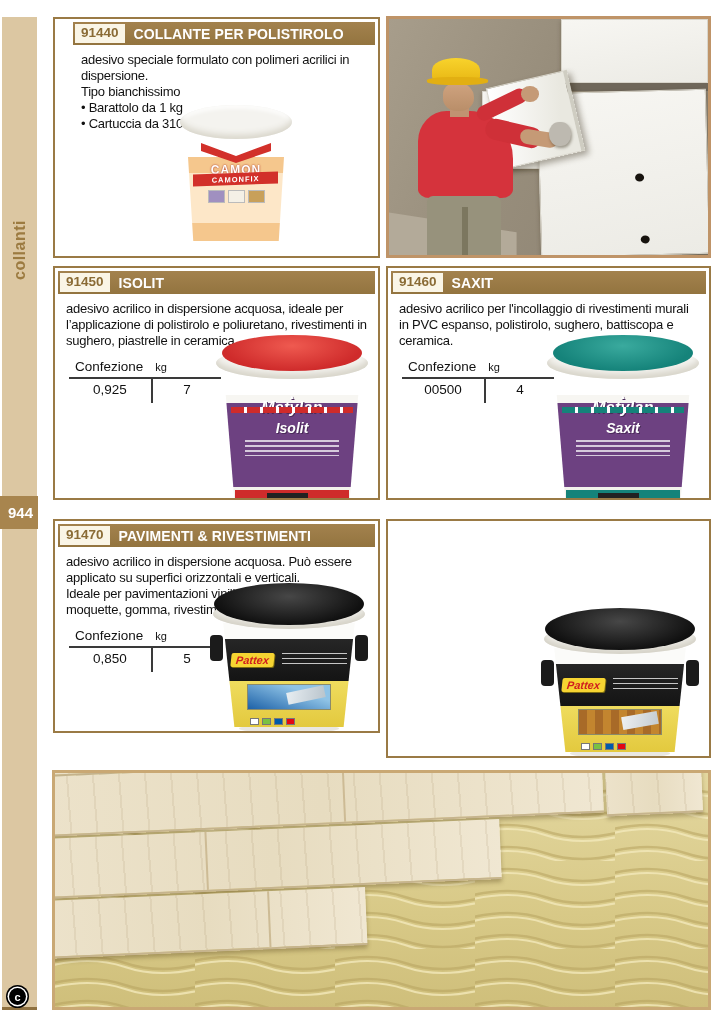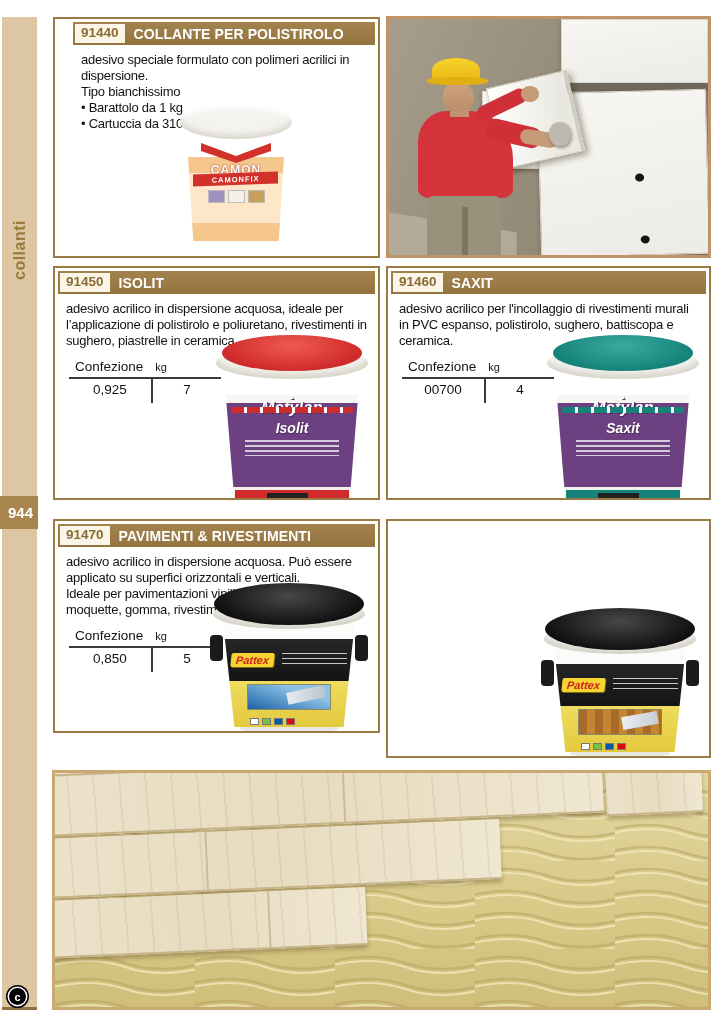--- a/index.html
+++ b/index.html
@@ -275,21 +275,21 @@
       <span class="code-chip">91460</span>
       <span class="box-title">SAXIT</span>
     </div>
     <p class="desc">adesivo acrilico per l'incollaggio di rivestimenti murali in PVC espanso, polistirolo, sughero, battiscopa e ceramica.</p>
     <div class="conf">
       <div class="conf-head">
         <span>Confezione</span>
         <span class="conf-unit">kg</span>
       </div>
       <div class="conf-vals">
-        <span class="conf-w">00700</span>
+        <span class="conf-w">00500</span>
         <span class="conf-p">4</span>
       </div>
     </div>
     <div class="art m-bucket" style="--lid:#15837a;--lidlight:#3aaa9e;">
       <div class="m-lid"></div>
       <div class="m-rim"></div>
       <div class="m-body">
         <div class="m-strip"></div>
         <div class="m-brand">Metylan</div>
         <div class="m-name">Saxit</div>

